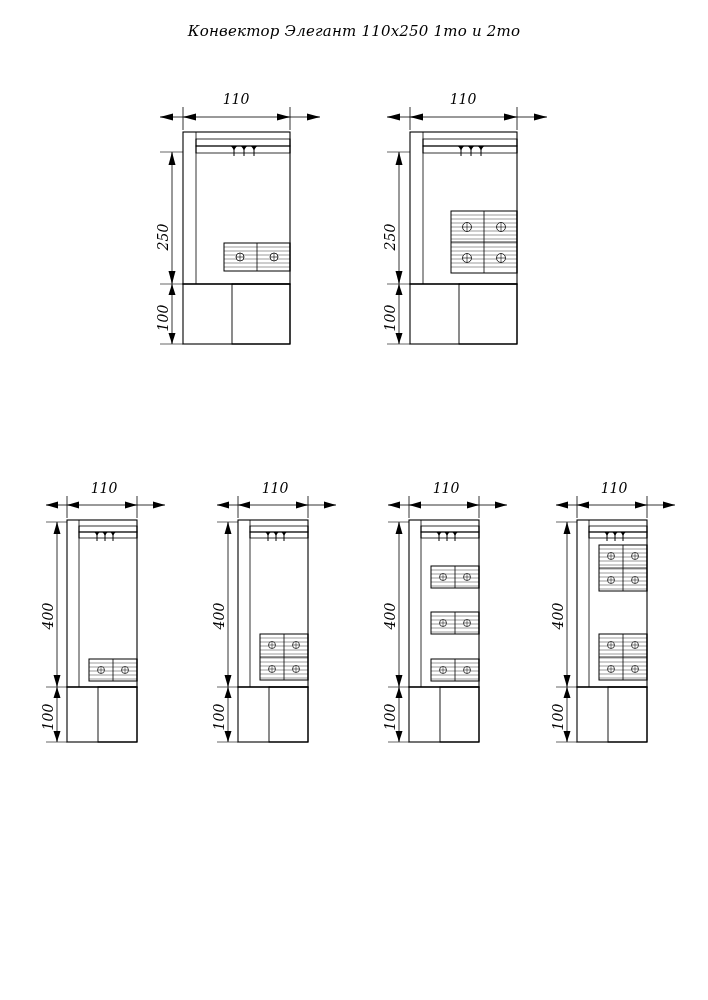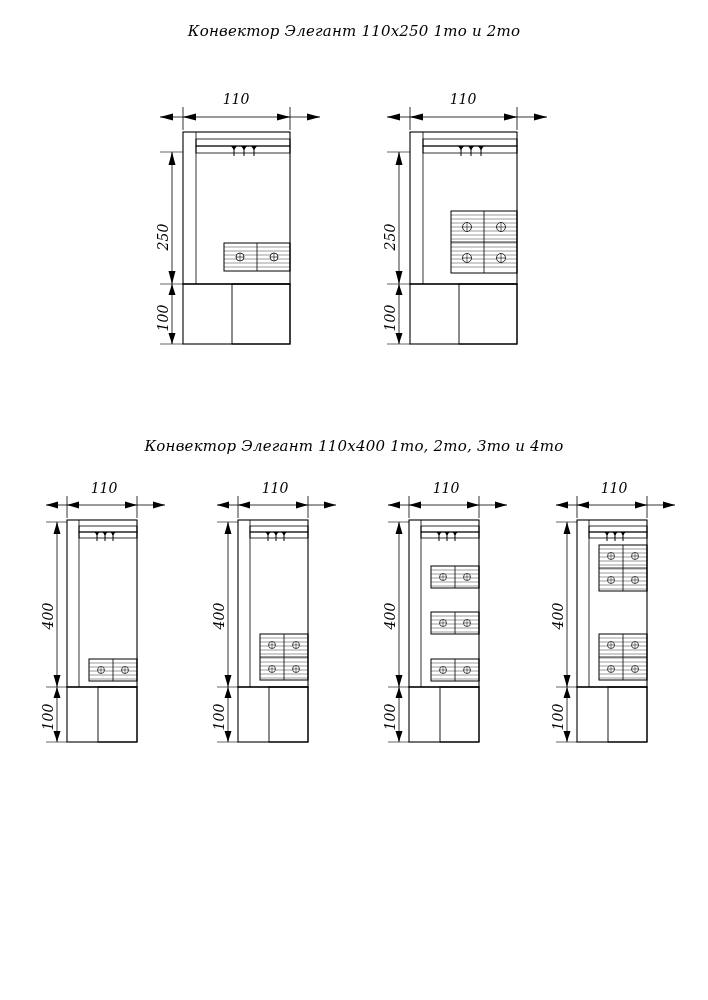--- a/index.html
+++ b/index.html
@@ -49,21 +49,20 @@
   .dim-text {
     font-size: 14px;
   }
 </style>
 </head>
 <body>
 
 <div class="page">
 
   <div class="title" id="title-1">Конвектор Элегант 110х250 1то и 2то</div>
-  <div class="title" id="title-2">Конвектор Элегант 110х400 1то, 2то, 3то и 4то</div>
 
   <svg class="drawing" width="708" height="1000" viewBox="0 0 708 1000">
     <defs>
       <g id="arrowR">
         <path d="M0,0 L10,-3 L10,3 Z" fill="#000"></path>
       </g>
     </defs>
 
     <g>
 

